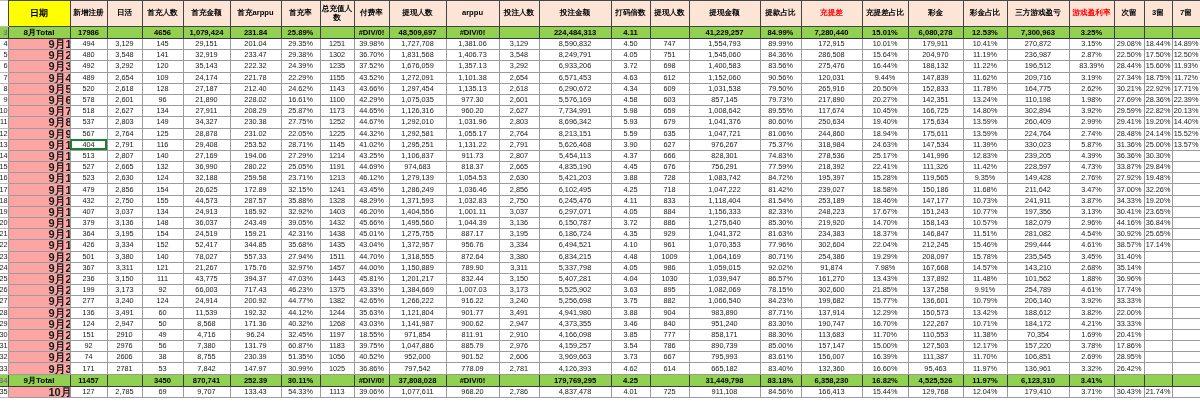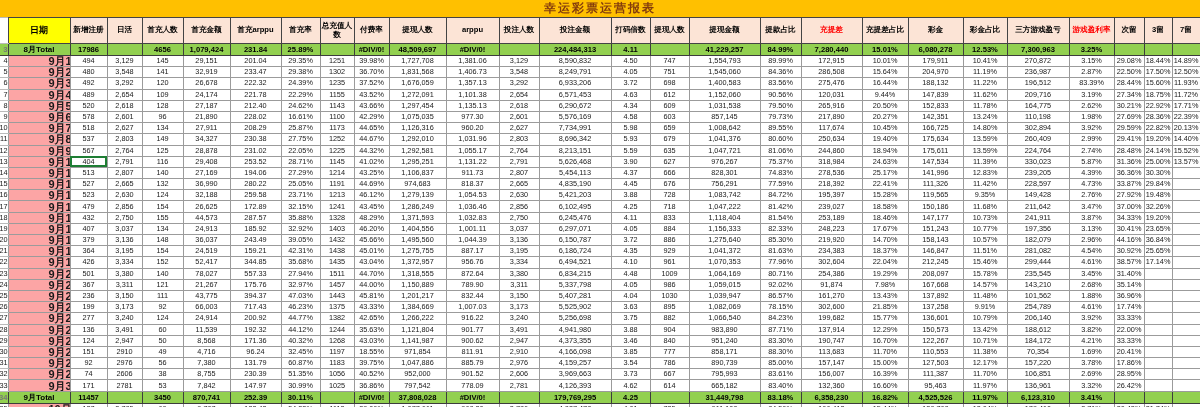--- a/index.html
+++ b/index.html
@@ -34,21 +34,20 @@
   tr.day td.date-cell{background:#fca5a5;font-weight:bold;font-size:11px;padding-left:40px;}
   tr.total td.date-cell{font-size:8px;}
   td.red{color:#E00000;}
   td.gray{color:#ABABAB;}
   td.selected{outline:2px solid #1E7E34;outline-offset:-2px;}
 </style>
 </head>
 <body>
 
 <div class="sheet">
-  <div class="title-bar">幸运彩票运营报表</div>
   <table>
     <colgroup>
         <col style="width: 8px;">
         <col style="width: 62px;">
         <col style="width: 37px;">
         <col style="width: 35px;">
         <col style="width: 41px;">
         <col style="width: 47px;">
         <col style="width: 51px;">
         <col style="width: 39px;">
@@ -190,21 +189,21 @@
           <td>22.50%</td>
           <td class="gray">17.50%</td>
           <td>12.50%</td>
         </tr>
         <tr class="day">
           <td class="gutter">6</td>
           <td class="date-cell">9月3日</td>
           <td>492</td>
           <td>3,292</td>
           <td>120</td>
-          <td>26,678</td>
+          <td>35,143</td>
           <td>222.32</td>
           <td>24.39%</td>
           <td>1235</td>
           <td>37.52%</td>
           <td>1,676,059</td>
           <td>1,357.13</td>
           <td>3,292</td>
           <td>6,933,206</td>
           <td>3.72</td>
           <td>698</td>

